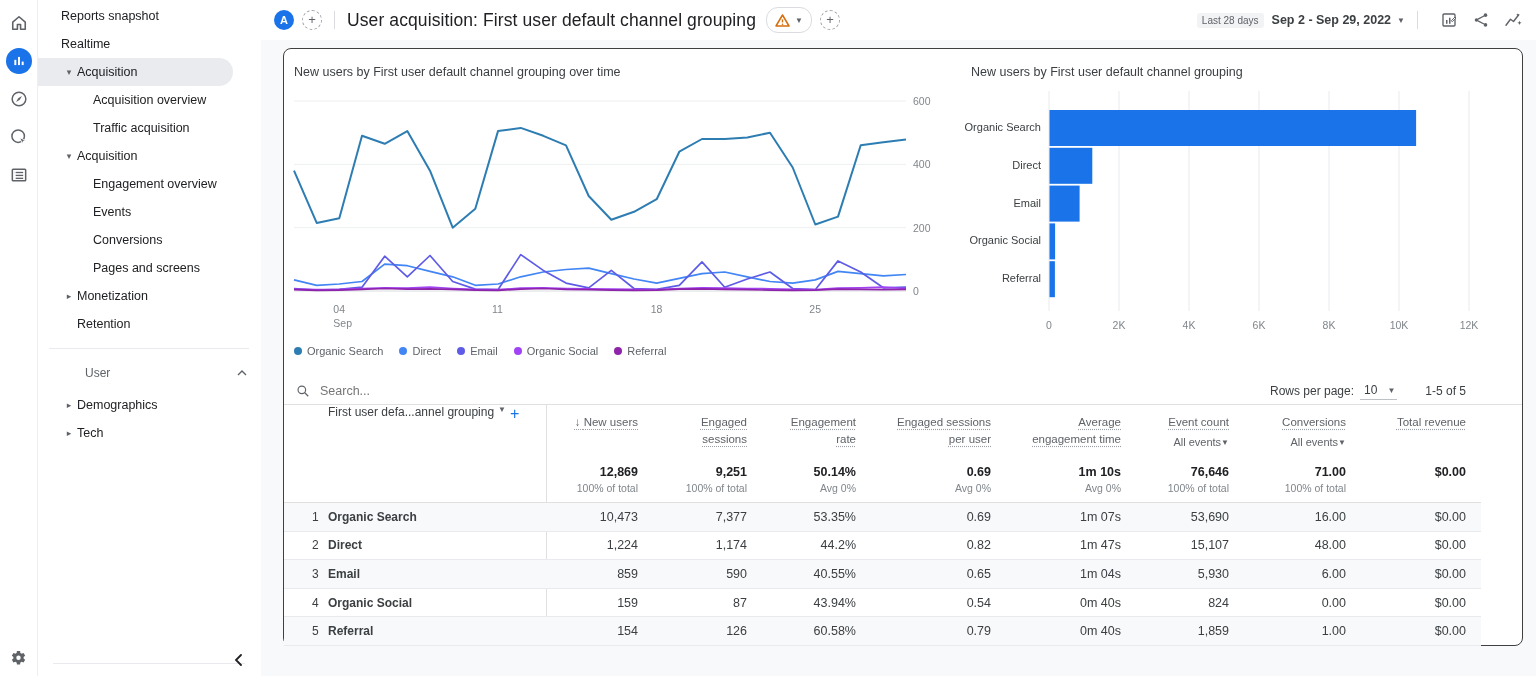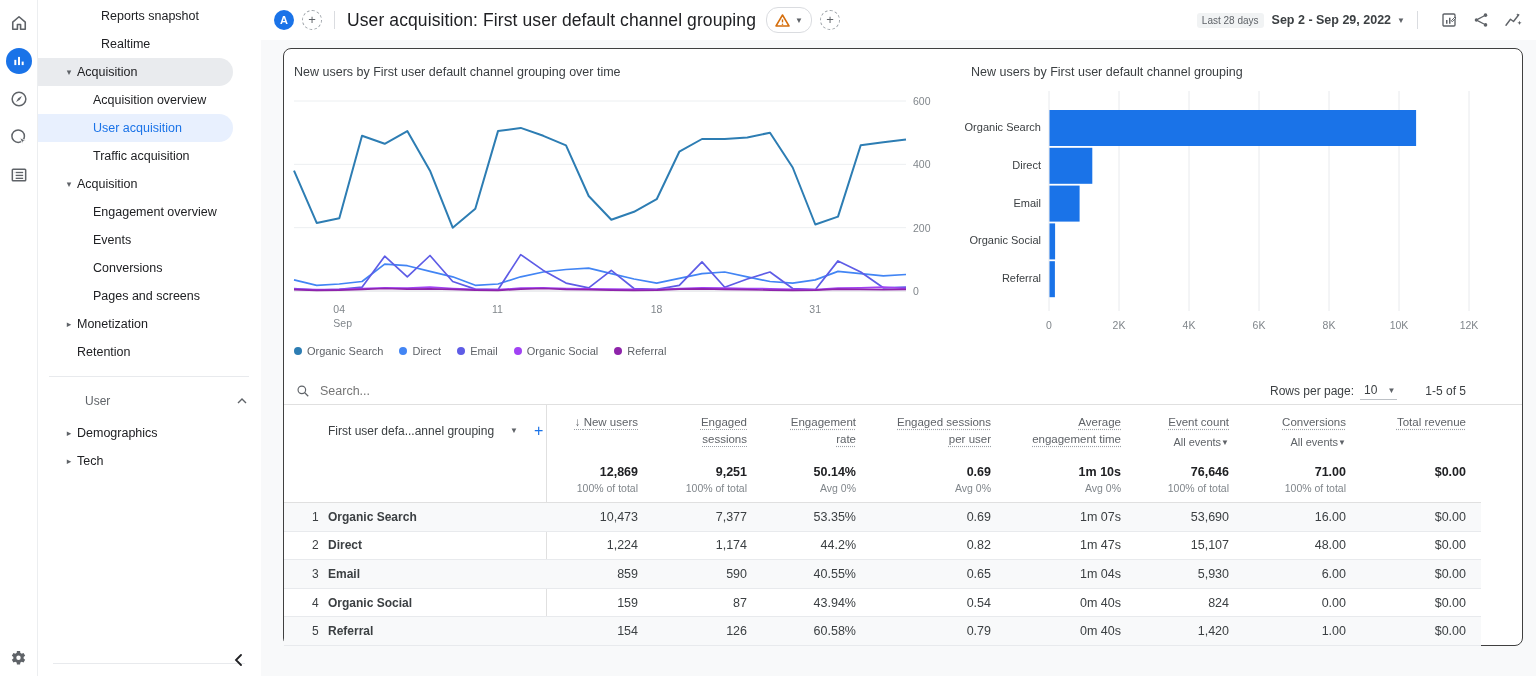--- a/index.html
+++ b/index.html
@@ -10,21 +10,21 @@
   }
   
   .rail{position:absolute;left:0;top:0;width:37px;height:676px;background:#fff;border-right:1px solid #eceef0;z-index:5;}
   .rail-icon{width:37px;height:34px;display:flex;align-items:center;justify-content:center;cursor:pointer;}
   .rail-icon.active .circ{width:26px;height:26px;border-radius:50%;background:#1a73e8;display:flex;align-items:center;justify-content:center;}
   .rail-gear{position:absolute;left:0;bottom:8px;width:37px;display:flex;justify-content:center;}
   
   .nav{position:absolute;left:37px;top:0;width:224px;height:676px;background:#fff;z-index:4;}
   .nav-item{height:28px;display:flex;align-items:center;font-size:12.5px;color:#202124;cursor:pointer;white-space:nowrap;}
   .nav-item .arrow{width:16px;text-align:center;color:#5f6368;font-size:9px;flex:0 0 16px;}
-  .pad0{padding-left:24px;margin-left:40px;}
+  .pad0{padding-left:24px;}
   .pad1{padding-left:24px;}
   .pad2{padding-left:56px;}
   .sec-head{height:28px;display:flex;align-items:center;justify-content:space-between;padding:0 14px 0 24px;
     font-size:12px;color:#5f6368;background:#f1f3f4;margin:4px 0;cursor:pointer;}
   .pill-grey{background:#e9ebee;border-radius:0 16px 16px 0;margin-right:28px;}
   .pill-blue{background:#e8f0fe;border-radius:0 16px 16px 0;margin-right:28px;}
   .pill-blue span.lbl{color:#1a73e8;}
   .nav-divider{height:1px;background:#e8eaed;margin:10px 12px 10px 12px;}
   .nav-bottom{position:absolute;bottom:0;left:0;width:224px;}
   .nav-bottom .nav-divider{margin:0 16px 12px 16px;}
@@ -56,21 +56,21 @@
   
   .search-row{position:absolute;left:0;top:329px;width:1238px;height:26px;display:flex;align-items:center;padding:0 0 0 12px;box-sizing:border-box;}
   .search-input{border:none;outline:none;font-size:12.5px;color:#5f6368;margin-left:8px;width:300px;background:transparent;font-family:inherit;}
   .rpp{display:flex;align-items:center;margin-left:auto;padding-right:56px;font-size:12px;color:#3c4043;gap:6px;}
   .rpp-select{display:flex;align-items:center;gap:10px;border-bottom:1px solid #bdc1c6;padding:1px 2px 2px 4px;cursor:pointer;}
   .rpp-range{margin-left:22px;}
   .tbl{position:absolute;left:0;top:355px;width:1238px;}
   .tbl-topline{position:absolute;left:0;top:0;width:1238px;height:1px;background:#e0e0e0;}
   .tbl-vdiv{position:absolute;left:262px;top:0;width:1px;height:242px;background:#e0e0e0;}
   .hrow{position:absolute;left:0;top:1px;height:51px;width:1197px;display:flex;}
-  .dimcell{width:262px;display:flex;align-items:center;padding-left:44px;box-sizing:border-box;font-size:12px;color:#3c4043;gap:16px;}
+  .dimcell{width:262px;display:flex;padding-left:44px;box-sizing:border-box;font-size:12px;color:#3c4043;gap:4px;}
   .dim-plus{color:#1a73e8;font-size:16px;font-weight:400;cursor:pointer;}
   .hcell{display:flex;flex-direction:column;align-items:flex-end;justify-content:flex-start;padding-top:9px;box-sizing:border-box;
     font-size:11.5px;color:#5f6368;text-align:right;line-height:1.45;cursor:pointer;}
   .hcell .lbl{text-decoration:underline dotted #9aa0a6;text-underline-offset:3px;margin-left:28px;}
   .hcell .filter{margin-top:4px;font-size:11px;color:#5f6368;display:flex;align-items:center;text-decoration:none;}
   .c1{width:92px;} .c2{width:109px;} .c3{width:109px;} .c4{width:135px;} .c5{width:130px;} .c6{width:108px;} .c7{width:117px;} .c8{width:120px;}
   .trow-totals{position:absolute;left:0;top:52px;height:47px;width:1197px;display:flex;border-bottom:1px solid #e0e0e0;box-sizing:border-box;}
   .tcell{display:flex;flex-direction:column;align-items:flex-end;padding-top:9px;box-sizing:border-box;text-align:right;}
   .tcell .v{font-size:12.5px;font-weight:700;color:#202124;}
   .tcell .s{font-size:10.5px;color:#80868b;margin-top:3px;}
@@ -138,23 +138,20 @@
     </div>
 
 
   <div class="nav-item pad1 pill-grey">
     <span class="arrow">▾</span>
     <span class="lbl">Acquisition</span>
   </div>
   <div class="nav-item pad2">
       <span class="lbl">Acquisition overview</span>
     </div>
-  <div class="nav-item pad2 pill-blue">
-      <span class="lbl">User acquisition</span>
-    </div>
   <div class="nav-item pad2">
       <span class="lbl">Traffic acquisition</span>
     </div>
 
   <div class="nav-item pad1">
     <span class="arrow">▾</span>
     <span class="lbl">Acquisition</span>
   </div>
   <div class="nav-item pad2">
       <span class="lbl">Engagement overview</span>
@@ -271,21 +268,21 @@
     <div id="line-ylabels">
         <div class="axis-label" style="left: 629px; top: 46px;">600</div>
         <div class="axis-label" style="left: 629px; top: 109.333px;">400</div>
         <div class="axis-label" style="left: 629px; top: 172.667px;">200</div>
         <div class="axis-label" style="left: 629px; top: 236px;">0</div>
       </div>
     <div id="line-xlabels">
         <div class="xlab" style="left: 49.3333px; top: 254px;">04<br>Sep</div>
         <div class="xlab" style="left: 208px; top: 254px;">11</div>
         <div class="xlab" style="left: 366.667px; top: 254px;">18</div>
-        <div class="xlab" style="left: 525.333px; top: 254px;">31</div>
+        <div class="xlab" style="left: 525.333px; top: 254px;">25</div>
       </div>
     <div class="legend" id="line-legend">
         <div class="legend-item">
           <span class="dot" style="background: rgb(45, 125, 179);"></span>
           <span>Organic Search</span>
         </div>
         <div class="legend-item">
           <span class="dot" style="background: rgb(66, 133, 244);"></span>
           <span>Direct</span>
         </div>
@@ -480,19 +477,19 @@
         <span class="dcell c8">$0.00</span>
       </div>
       <div class="drow shade" style="top:213.4px;">
         <span class="num">5</span>
         <span class="chan">Referral</span>
         <span class="dcell c1">154</span>
         <span class="dcell c2">126</span>
         <span class="dcell c3">60.58%</span>
         <span class="dcell c4">0.79</span>
         <span class="dcell c5">0m 40s</span>
-        <span class="dcell c6">1,420</span>
+        <span class="dcell c6">1,859</span>
         <span class="dcell c7">1.00</span>
         <span class="dcell c8">$0.00</span>
       </div>
     </div>
   </div>
 </div>
 
 </body></html>

